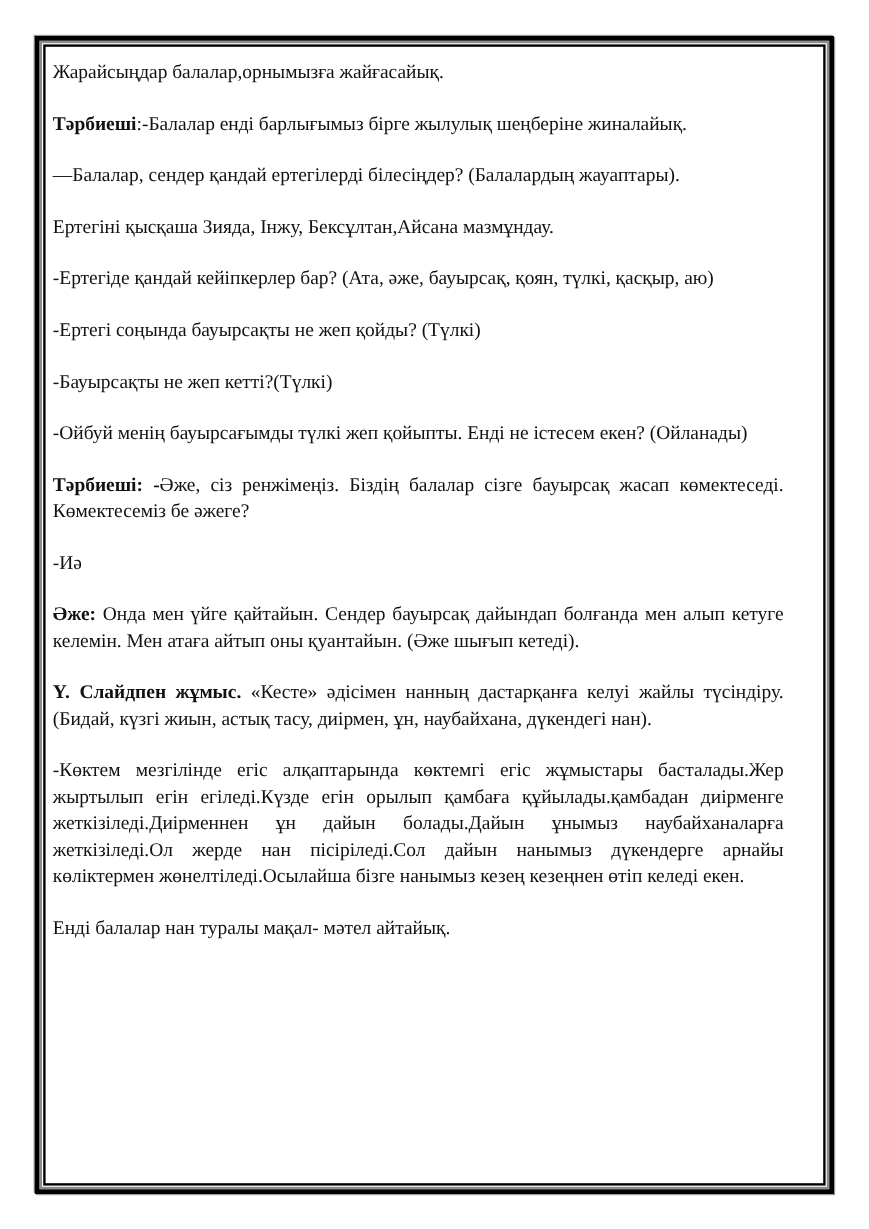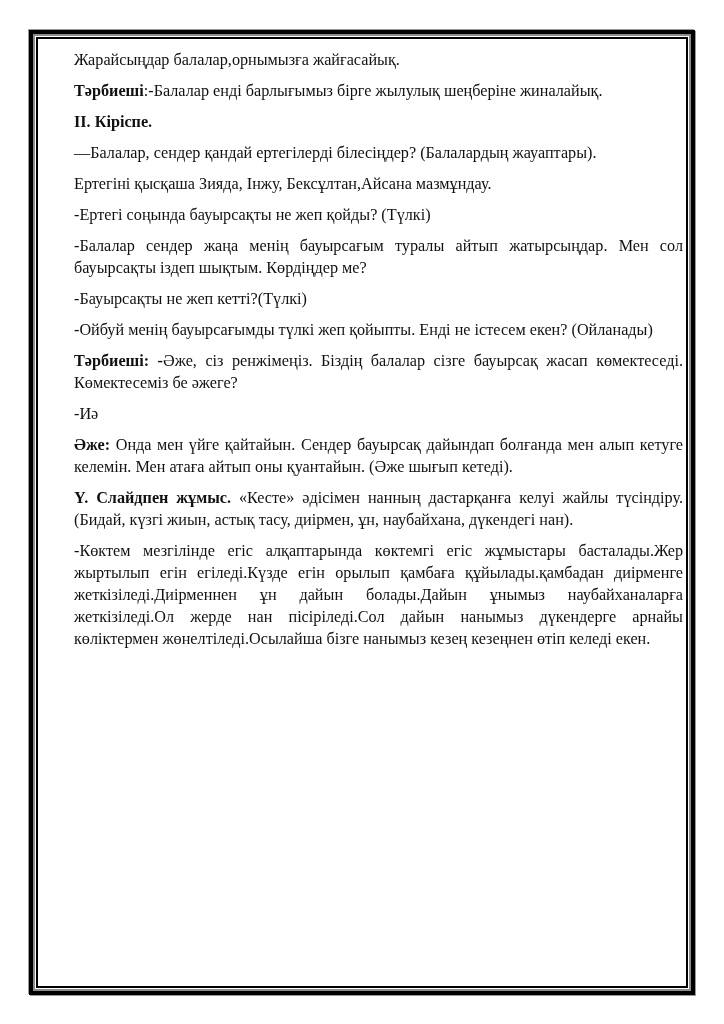--- a/index.html
+++ b/index.html
@@ -13,44 +13,44 @@
   }
   .frame-mid {
     position:absolute; left:0; top:0; right:0; bottom:0;
     border:2px solid #8c8c8c; box-sizing:border-box;
   }
   .frame-inner {
     position:absolute; left:3px; top:3px; right:3px; bottom:3px;
     border:2px solid #000; box-sizing:border-box;
   }
   .content {
-    position:absolute; left:74px; top:49px; width:609px;
+    position:absolute; left:44px; top:49px; width:609px;
     font-size:16.2px; line-height:22px;
   }
   .content p { margin:0; text-align:justify; }
   .content p.single { text-align:left; }
-  .content p + p { margin-top:9px; }
+  .content p + p { margin-top:21px; }
   b { font-weight:bold; }
 </style>
 </head>
 <body>
 
 <div class="frame-outer">
   <div class="frame-mid"></div>
   <div class="frame-inner"></div>
 </div>
 
 <div class="content">
   <p class="single"><span>Жарайсыңдар балалар,орнымызға жайғасайық.</span></p>
   <p class="single"><b>Тәрбиеші</b><span>:-Балалар енді барлығымыз бірге жылулық шеңберіне жиналайық.</span></p>
-  <p class="single"><b>ІІ. Кіріспе.</b></p>
   <p class="single"><span>—Балалар, сендер қандай ертегілерді білесіңдер? (Балалардың жауаптары).</span></p>
   <p class="single"><span>Ертегіні қысқаша Зияда, Інжу, Бексұлтан,Айсана мазмұндау.</span></p>
+  <p class="single"><span>-Ертегіде қандай кейіпкерлер бар? (Ата, әже, бауырсақ, қоян, түлкі, қасқыр, аю)</span></p>
   <p class="single"><span>-Ертегі соңында бауырсақты не жеп қойды? (Түлкі)</span></p>
-  <p><span>-Балалар сендер жаңа менің бауырсағым туралы айтып жатырсыңдар. Мен сол бауырсақты іздеп шықтым. Көрдіңдер ме?</span></p>
   <p class="single"><span>-Бауырсақты не жеп кетті?(Түлкі)</span></p>
   <p class="single"><span>-Ойбуй менің бауырсағымды түлкі жеп қойыпты. Енді не істесем екен? (Ойланады)</span></p>
   <p><b>Тәрбиеші: -</b><span>Әже, сіз ренжімеңіз. Біздің балалар сізге бауырсақ жасап көмектеседі. Көмектесеміз бе әжеге?</span></p>
   <p class="single"><span>-Иә</span></p>
   <p><b>Әже:</b><span> Онда мен үйге қайтайын. Сендер бауырсақ дайындап болғанда мен алып кетуге келемін. Мен атаға айтып оны қуантайын. (Әже шығып кетеді).</span></p>
   <p><b>Y. Слайдпен жұмыс.</b><span> «Кесте» әдісімен нанның дастарқанға келуі жайлы түсіндіру. (Бидай, күзгі жиын, астық тасу, диірмен, ұн, наубайхана, дүкендегі нан).</span></p>
   <p><span>-Көктем мезгілінде егіс алқаптарында көктемгі егіс жұмыстары басталады.Жер жыртылып егін егіледі.Күзде егін орылып қамбаға құйылады.қамбадан диірменге жеткізіледі.Диірменнен ұн дайын болады.Дайын ұнымыз наубайханаларға жеткізіледі.Ол жерде нан пісіріледі.Сол дайын нанымыз дүкендерге арнайы көліктермен жөнелтіледі.Осылайша бізге нанымыз кезең кезеңнен өтіп келеді екен.</span></p>
+  <p class="single"><span>Енді балалар нан туралы мақал- мәтел айтайық.</span></p>
 </div>
 
 </body></html>

